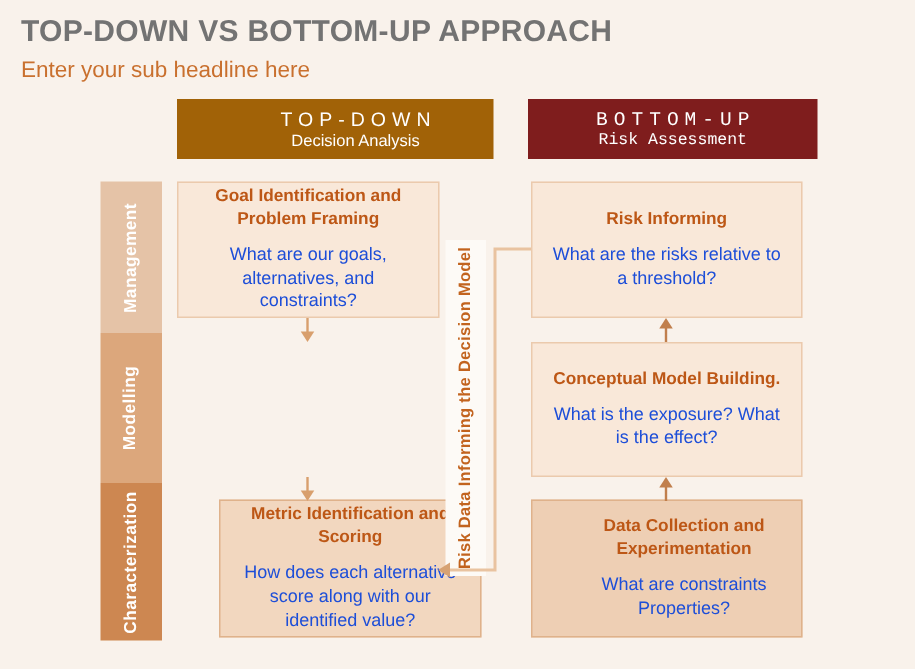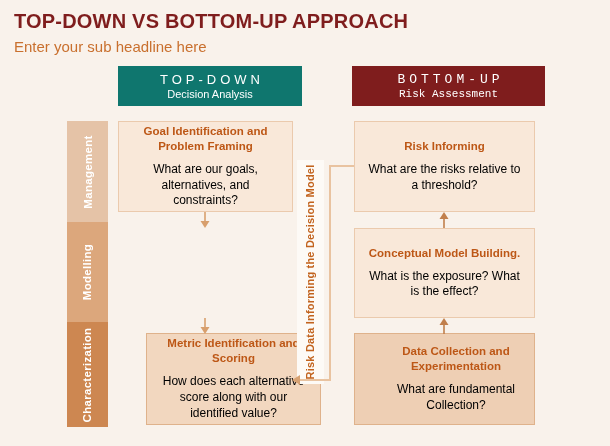--- a/index.html
+++ b/index.html
@@ -8,53 +8,53 @@
     font-family:"Liberation Sans",sans-serif;
     background:#FDFBF8;
   }
   .slide{
     position:relative;width:610px;height:446px;
     background:#F9F2EB;overflow:hidden;
   }
   .abs{position:absolute;}
   .title{
     left:14px;top:10px;width:560px;
-    font-size:20px;font-weight:bold;color:#7f1d1d;letter-spacing:.2px;
+    font-size:20px;font-weight:bold;color:#737373;letter-spacing:.2px;
   }
   .subtitle{
     left:14px;top:38px;width:400px;
     font-size:15px;color:#C9702E;
   }
   .col-header{
     display:flex;flex-direction:column;align-items:center;justify-content:center;
     color:#FFFFFF;text-align:center;
   }
   .col-header .hd-title{font-size:13px;letter-spacing:4px;padding-left:4px;}
   .col-header .hd-sub{font-size:11px;margin-top:1px;}
-  .hdr-left{left:118px;top:66px;width:184px;height:40px;background:#0f766e;}
+  .hdr-left{left:118px;top:66px;width:184px;height:40px;background:#a16207;padding-left:27px;}
   .hdr-right{left:352px;top:66px;width:193px;height:40px;background:#7f1d1d;font-family:Liberation Mono, monospace;}
   .stage{
     left:67px;width:41px;
     display:flex;align-items:center;justify-content:center;
   }
   .stage span{
     transform:rotate(-90deg);white-space:nowrap;
     color:#FFFFFF;font-weight:bold;font-size:11.5px;letter-spacing:.3px;
   }
   .stage-0{top:121px;height:101px;background:#E5C3A7;}
   .stage-1{top:222px;height:100px;background:#DCA77C;}
   .stage-2{top:322px;height:105px;background:#CD8751;}
   .pbox{
     box-sizing:border-box;
     background:#F9E8D9;border:1.5px solid #EBCAAD;
     display:flex;flex-direction:column;align-items:center;justify-content:center;
     text-align:center;padding:4px 9px;gap:8px;
   }
   .pbox .bx-heading{font-size:11.5px;font-weight:bold;color:#BD5716;line-height:1.3;}
-  .pbox .bx-body{font-size:12px;color:#000000;line-height:1.32;}
+  .pbox .bx-body{font-size:12px;color:#1d4ed8;line-height:1.32;}
   .pbox.dark-l{background:#F2D7BF;border-color:#DFB28B;margin-left:28px;}
   .pbox.dark-r{background:#EECFB4;border-color:#DFB28B;padding-left:32px;}
   .lb{left:118px;width:175px;}
   .rb{left:354px;width:181px;}
   .row-0{top:121px;height:91px;}
   .row-1{top:228px;height:90px;}
   .row-2{top:333px;height:92px;}
   .vlabel{
     left:297px;top:160px;width:27px;height:224px;background:#FDFAF6;
     display:flex;align-items:center;justify-content:center;
@@ -104,21 +104,21 @@
   <div class="abs pbox rb row-0">
     <div class="bx-heading">Risk Informing</div>
     <div class="bx-body">What are the risks relative to a threshold?</div>
   </div>
   <div class="abs pbox rb row-1">
     <div class="bx-heading">Conceptual Model Building.</div>
     <div class="bx-body">What is the exposure? What is the effect?</div>
   </div>
   <div class="abs pbox rb row-2 dark-r">
     <div class="bx-heading">Data Collection and Experimentation</div>
-    <div class="bx-body">What are fundamental Collection?</div>
+    <div class="bx-body">What are constraints Properties?</div>
   </div>
 
   <svg class="abs" style="left:198px;top:212px;" width="14" height="16">
     <line x1="7" y1="0" x2="7" y2="10" stroke="#D89F6D" stroke-width="1.6"></line>
     <polygon points="2.5,9 11.5,9 7,16" fill="#D89F6D"></polygon>
   </svg>
   <svg class="abs" style="left:198px;top:318px;" width="14" height="16">
     <line x1="7" y1="0" x2="7" y2="10" stroke="#D89F6D" stroke-width="1.6"></line>
     <polygon points="2.5,9 11.5,9 7,16" fill="#D89F6D"></polygon>
   </svg>

